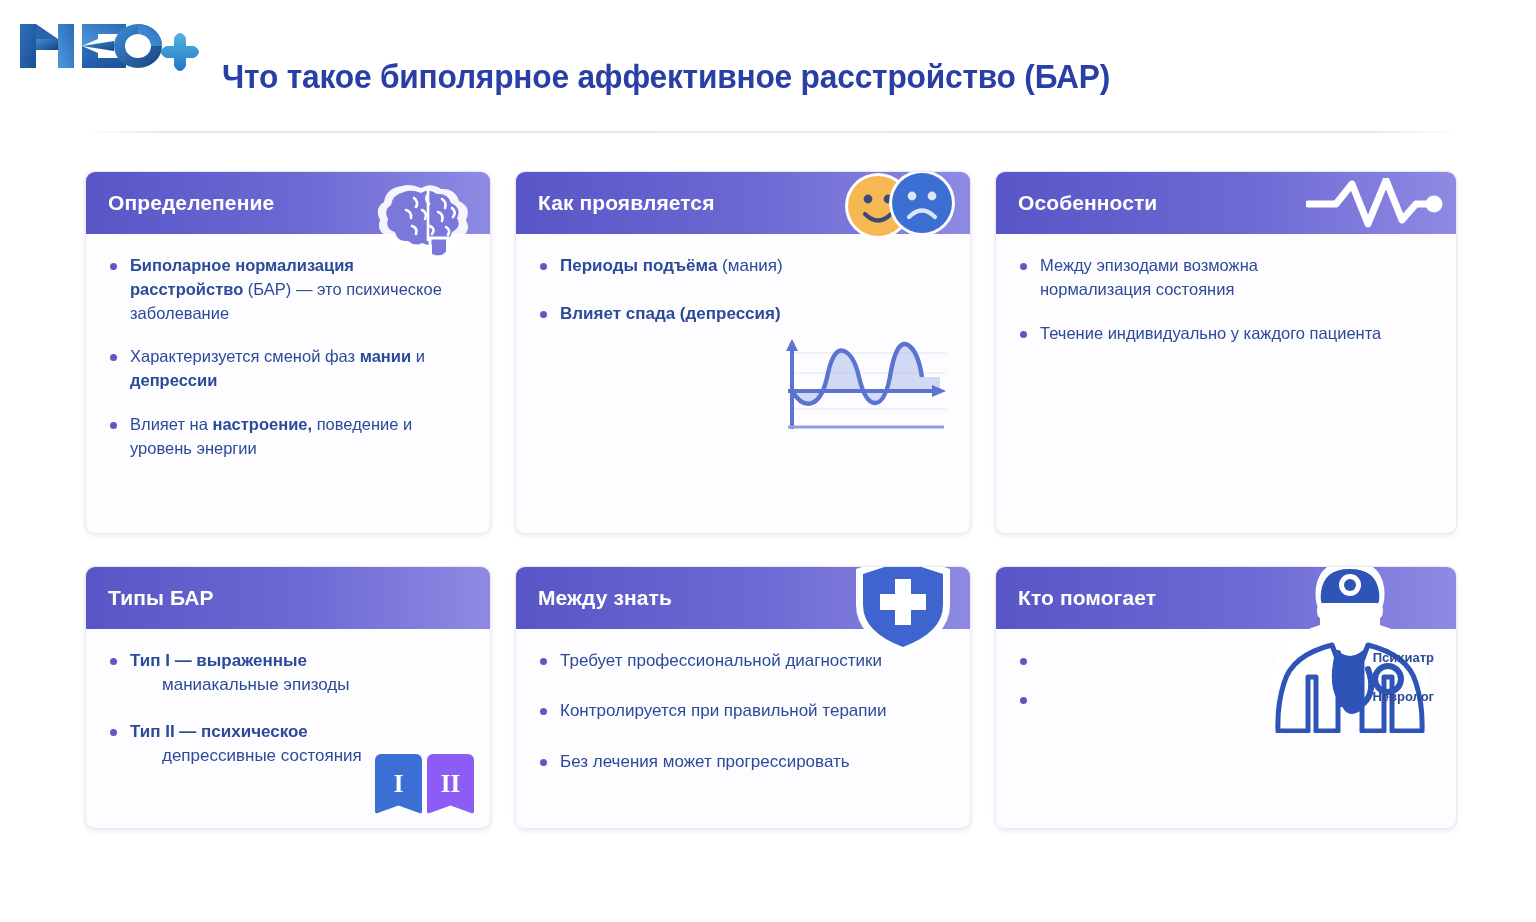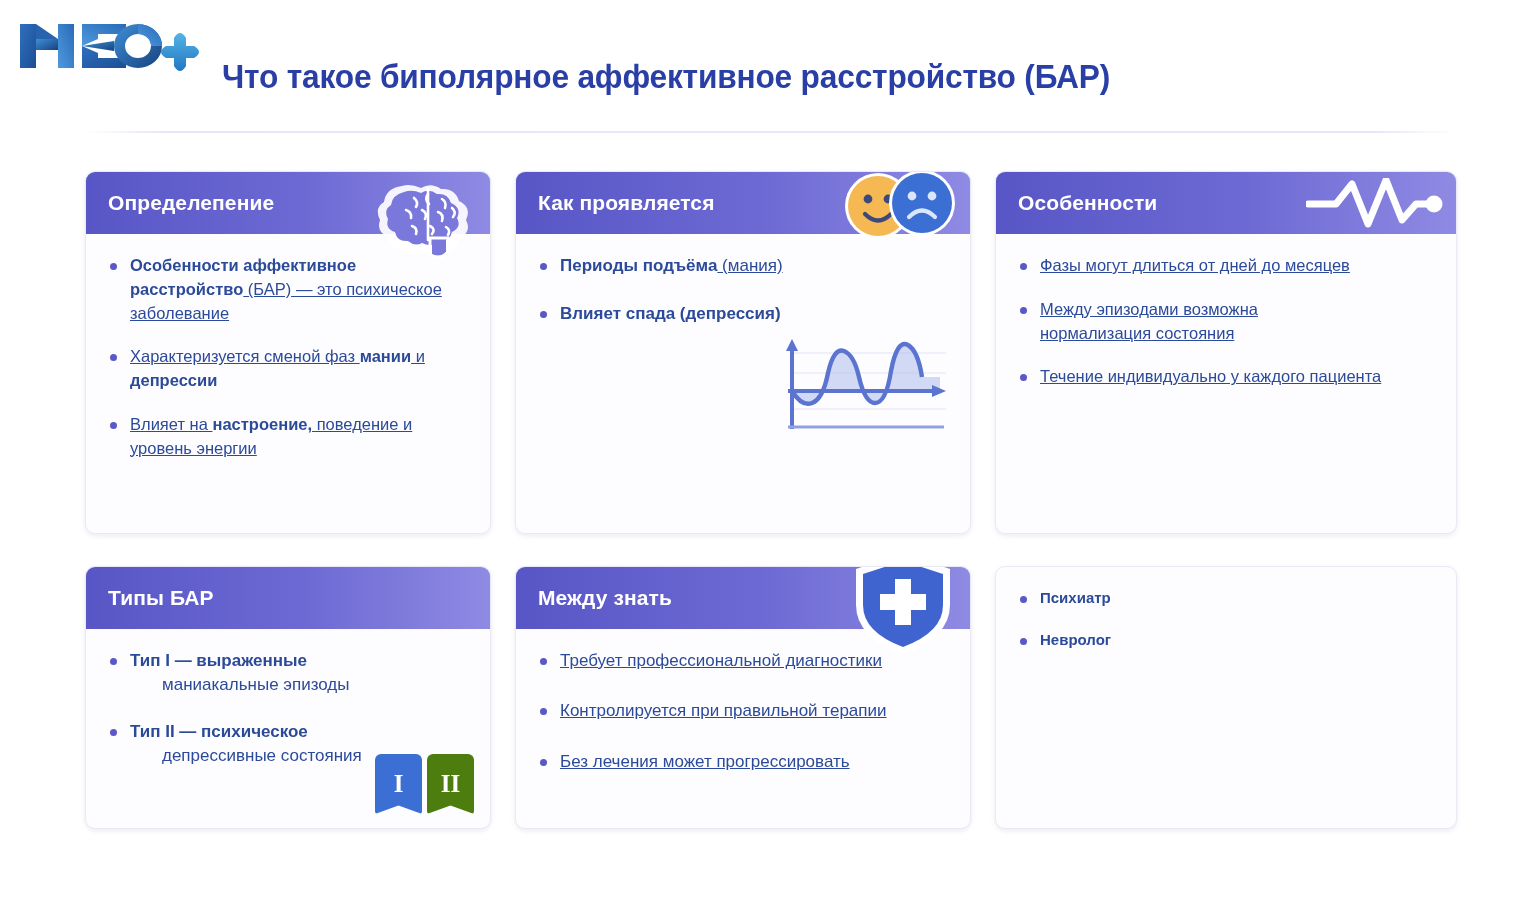--- a/index.html
+++ b/index.html
@@ -117,30 +117,30 @@
     position: absolute;
     left: 2px;
     top: 9px;
     width: 7px;
     height: 7px;
     border-radius: 50%;
     background: #5a58c8;
   }
 
   ul.bullets b { font-weight: bold; }
-  ul.bullets .reg { font-weight: normal; text-decoration: underline; }
+  ul.bullets .reg { font-weight: normal; }
   .sub-line { display: block; margin-left: 32px; font-weight: normal; }
 
   
   .c1 ul.bullets > li { margin-bottom: 20px; max-width: 355px; }
   .c2 ul.bullets > li { margin-bottom: 24px; font-size: 17px; }
   .c3 ul.bullets > li { margin-bottom: 20px; font-size: 16.5px; }
   .c4 ul.bullets > li { margin-bottom: 22px; font-size: 17px; }
   .c5 ul.bullets > li { margin-bottom: 26px; font-size: 17px; }
-  .c6 ul.bullets > li { margin-bottom: 20px; font-size: 15px; font-weight: bold; }
+  .c6 ul.bullets > li { margin-bottom: 20px; font-size: 13px; font-weight: bold; text-align: right; }
 
   
   .hdr-icon {
     position: absolute;
     right: 16px;
     bottom: -24px;
     pointer-events: none;
   }
   .hdr-icon.brain   { right: 6px;  bottom: -30px; }
   .hdr-icon.faces   { right: 8px;  bottom: -12px; }
@@ -170,21 +170,21 @@
     align-items: center;
     justify-content: center;
     color: #ffffff;
     font-size: 25px;
     font-weight: bold;
     font-family: "Liberation Serif", serif;
     border-radius: 6px 6px 3px 3px;
     clip-path: polygon(0 0, 100% 0, 100% 100%, 50% 86%, 0 100%);
   }
   .badge.one { background: #3b6fd4; }
-  .badge.two { background: #4d7c0f; }
+  .badge.two { background: #8b5cf6; }
 </style>
 </head>
 <body>
 
 <div class="page-header">
 
   <div class="logo">
     <svg width="190" height="60" viewBox="0 0 190 60" aria-hidden="true">
       <defs>
         <linearGradient id="lgA" x1="0" y1="0" x2="1" y2="1">
@@ -250,21 +250,21 @@
             <path d="M56 20 l0 52"></path>
           </g>
           <path d="M60 72 l0 14 q8 4 14 -2 l0 -12 Z" fill="#7b78dc"></path>
           <path d="M58 70 l0 17 q10 6 18 -3 l0 -14 Z" fill="none" stroke="#ffffff" stroke-width="3"></path>
         </svg>
       </span>
     </div>
     <div class="card-body">
       <ul class="bullets">
         <li>
-          <b>Особенности аффективное расстройство</b><span class="reg"> (БАР) — это психическое заболевание</span>
+          <b>Биполарное нормализация расстройство</b><span class="reg"> (БАР) — это психическое заболевание</span>
         </li>
         <li>
           <span class="reg">Характеризуется сменой фаз </span><b>мании</b><span class="reg"> и </span><b>депрессии</b>
         </li>
         <li>
           <span class="reg">Влияет на </span><b>настроение,</b><span class="reg"> поведение и уровень энергии</span>
         </li>
       </ul>
     </div>
   </div>
@@ -322,21 +322,20 @@
       <span class="card-title">Особенности</span>
       <span class="hdr-icon pulse">
         <svg width="140" height="58" viewBox="0 0 140 58" aria-hidden="true">
           <path d="M2 26 L30 26 L46 6 L62 46 L80 2 L96 42 L110 26 L124 26" stroke="#ffffff" stroke-width="7" fill="none" stroke-linecap="round" stroke-linejoin="round"></path>
           <circle cx="128" cy="26" r="8.5" fill="#ffffff"></circle>
         </svg>
       </span>
     </div>
     <div class="card-body">
       <ul class="bullets">
-        <li><span class="reg">Фазы могут длиться от дней до месяцев</span></li>
         <li style="max-width:300px"><span class="reg">Между эпизодами возможна нормализация состояния</span></li>
         <li><span class="reg">Течение индивидуально у каждого пациента</span></li>
       </ul>
     </div>
   </div>
 
   <div class="card c4">
     <div class="card-header">
       <span class="card-title">Типы БАР</span>
     </div>
@@ -372,20 +371,47 @@
     <div class="card-body">
       <ul class="bullets">
         <li><span class="reg">Требует профессиональной диагностики</span></li>
         <li><span class="reg">Контролируется при правильной терапии</span></li>
         <li><span class="reg">Без лечения может прогрессировать</span></li>
       </ul>
     </div>
   </div>
 
   <div class="card c6">
+    <div class="card-header">
+      <span class="card-title">Кто помогает</span>
+      <span class="hdr-icon doctor">
+        <svg width="168" height="176" viewBox="0 0 168 176" aria-hidden="true">
+
+          <path d="M84 4 q30 0 34 26 q2 16 -4 24 l0 14 q34 10 44 36 q8 22 6 66 l-160 0 q-2 -44 6 -66 q10 -26 44 -36 l0 -14 q-6 -8 -4 -24 q4 -26 34 -26 Z" fill="#ffffff"></path>
+
+          <path d="M84 12 q26 0 29 23 q1 7 -1 12 l-56 0 q-2 -5 -1 -12 q3 -23 28 -23 Z" fill="#2f54b8"></path>
+
+          <circle cx="84" cy="28" r="11" fill="#ffffff"></circle>
+          <circle cx="84" cy="28" r="6" fill="#2f54b8"></circle>
+
+          <path d="M58 46 q-7 0 -7 8 q0 8 7 9 q3 20 26 20 q23 0 26 -20 q7 -1 7 -9 q0 -8 -7 -8 Z" fill="#ffffff"></path>
+          <path d="M62 47 l44 0 q0 22 -22 22 q-22 0 -22 -22 Z" fill="#ffffff"></path>
+
+          <path d="M70 72 l28 0 l0 16 l-28 0 Z" fill="#ffffff"></path>
+          <path d="M66 88 q18 22 36 0 l0 62 l-36 0 Z" fill="#2f54b8"></path>
+
+          <path d="M66 88 q-40 10 -48 38 q-7 22 -6 48 l30 0 l0 -54 l8 0 l0 54 l22 0 l0 -70 Z" fill="#ffffff" stroke="#2f54b8" stroke-width="5" stroke-linejoin="round"></path>
+          <path d="M102 88 q40 10 48 38 q7 22 6 48 l-30 0 l0 -54 l-8 0 l0 54 l-22 0 l0 -70 Z" fill="#ffffff" stroke="#2f54b8" stroke-width="5" stroke-linejoin="round"></path>
+
+          <path d="M72 96 q-8 34 4 48 q10 12 22 2 q12 -12 4 -34" stroke="#2f54b8" stroke-width="6" fill="none" stroke-linecap="round"></path>
+          <circle cx="122" cy="122" r="13" fill="none" stroke="#2f54b8" stroke-width="6"></circle>
+          <path d="M78 146 q4 12 14 6" stroke="#2f54b8" stroke-width="6" fill="none" stroke-linecap="round"></path>
+        </svg>
+      </span>
+    </div>
     <div class="card-body">
       <ul class="bullets">
         <li><b>Психиатр</b></li>
         <li><b>Невролог</b></li>
       </ul>
     </div>
   </div>
 
 </div>
 

